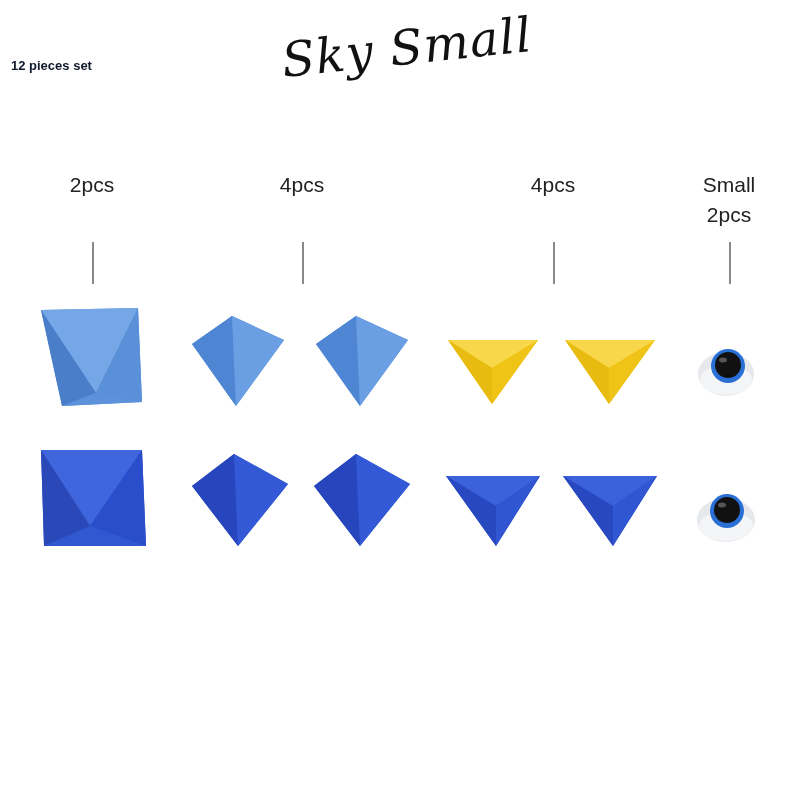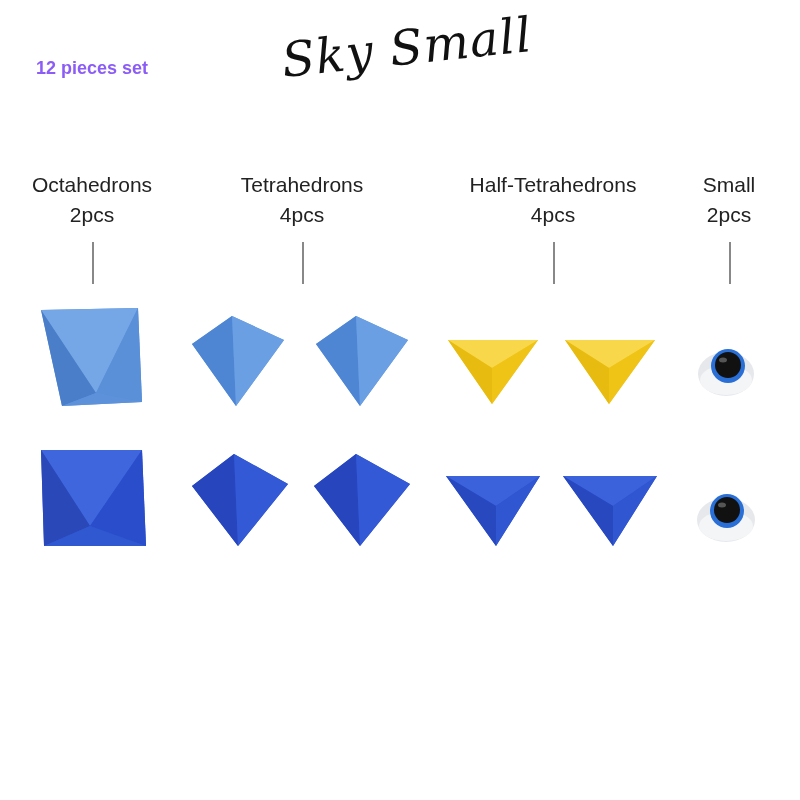--- a/index.html
+++ b/index.html
@@ -1,38 +1,35 @@
 <!DOCTYPE html>
 <html><head>
 <meta charset="utf-8">
 <style>
   html, body { margin:0; padding:0; background:#ffffff; }
   body { width:800px; height:800px; position:relative; overflow:hidden; font-family:"Liberation Sans", sans-serif; color:#1a1a1a; }
-  .set-count { position:absolute; left:36px; top:58px; font-size:18px; font-weight:bold; color:#8b5cf6; }
+  .set-count { position:absolute; left:11px; top:58px; font-size:13px; font-weight:bold; color:#0f172a; }
   .title { position:absolute; left:285px; top:32px; font-family:"DejaVu Serif", serif; font-style:italic; font-size:48px; color:#111; letter-spacing:1px; transform:rotate(-6deg); transform-origin:left bottom; }
   .label { position:absolute; text-align:center; font-size:21px; line-height:30px; color:#222; transform:translateX(-50%); white-space:nowrap; }
   .tick { position:absolute; width:1.5px; height:42px; background:#888; top:242px; }
   .piece { position:absolute; }
 </style>
 </head>
 <body>
 
 <div class="set-count">12 pieces set</div>
 <div class="title">Sky Small</div>
 
 <div class="label" style="left:92px; top:170px;">
-  <div>Octahedrons</div>
   <div>2pcs</div>
 </div>
 <div class="label" style="left:302px; top:170px;">
-  <div>Tetrahedrons</div>
   <div>4pcs</div>
 </div>
 <div class="label" style="left:553px; top:170px;">
-  <div>Half-Tetrahedrons</div>
   <div>4pcs</div>
 </div>
 <div class="label" style="left:729px; top:170px;">
   <div>Small</div>
   <div>2pcs</div>
 </div>
 
 <div class="tick" style="left:92px;"></div>
 <div class="tick" style="left:302px;"></div>
 <div class="tick" style="left:553px;"></div>

